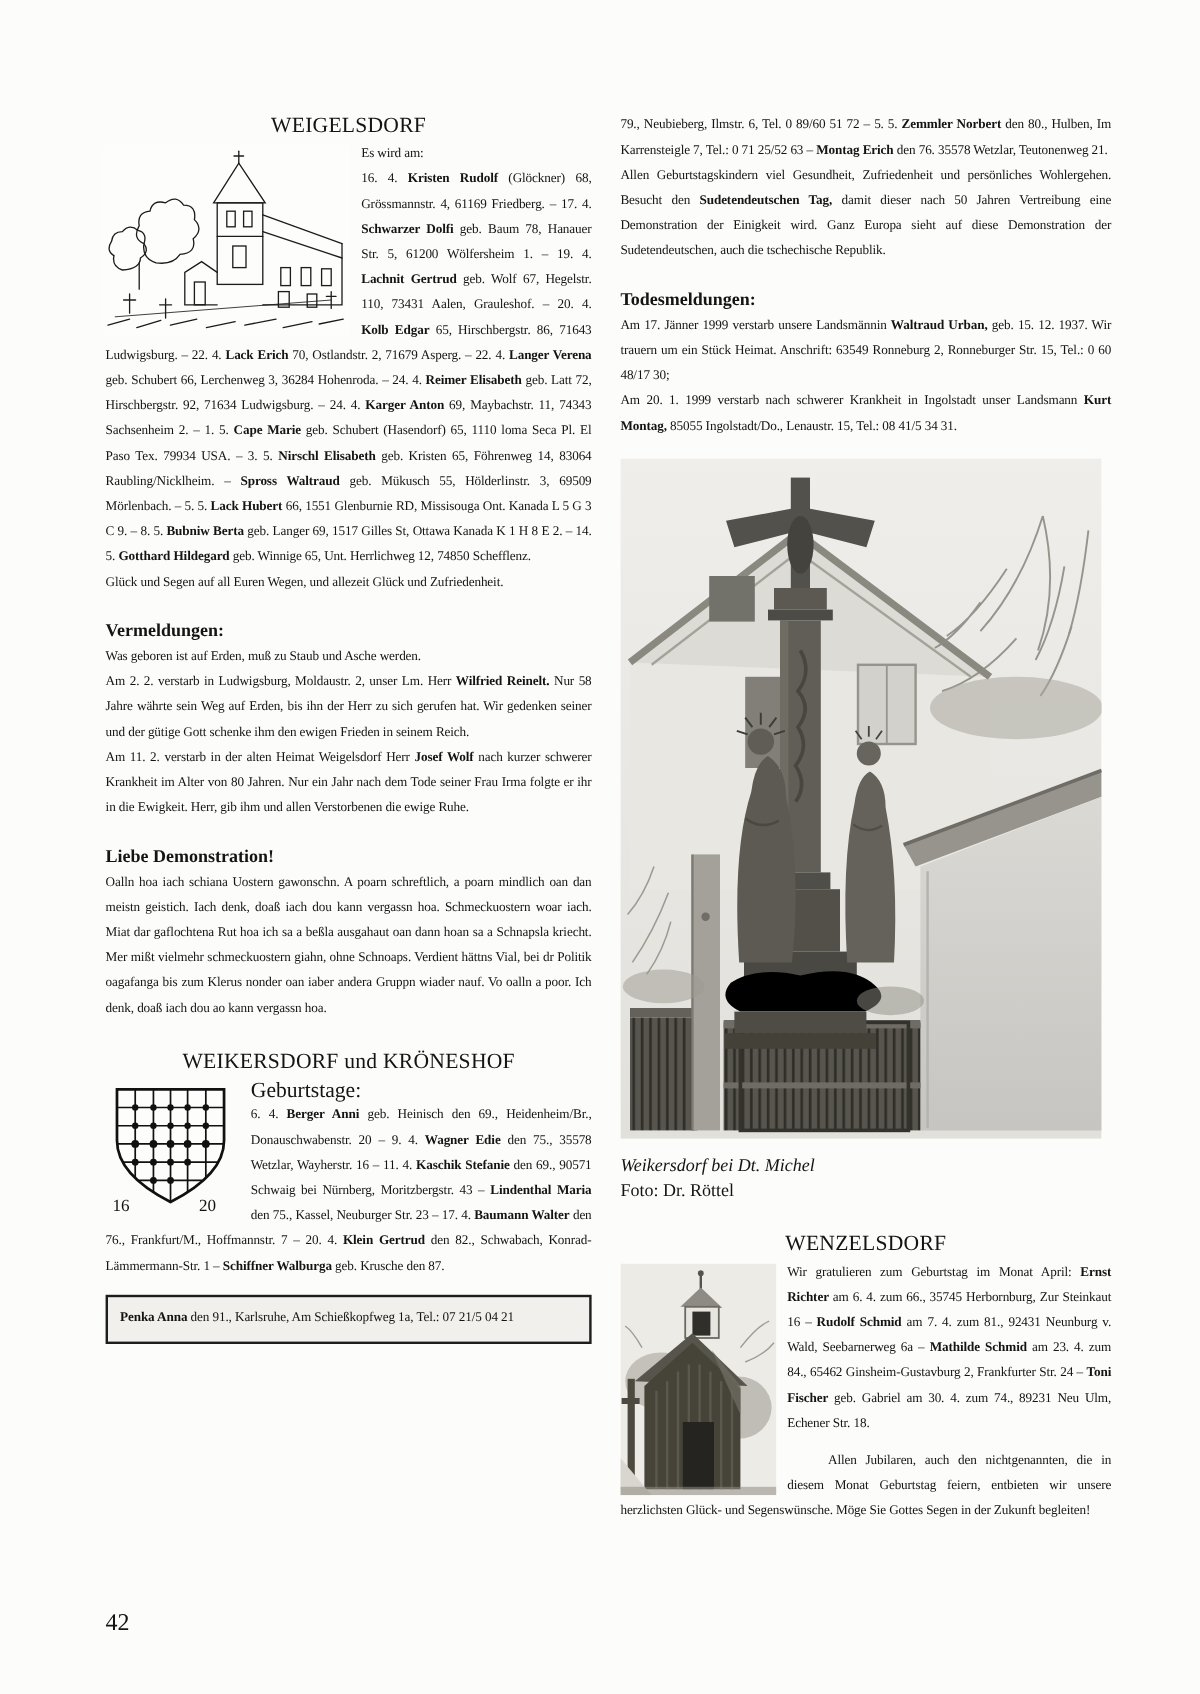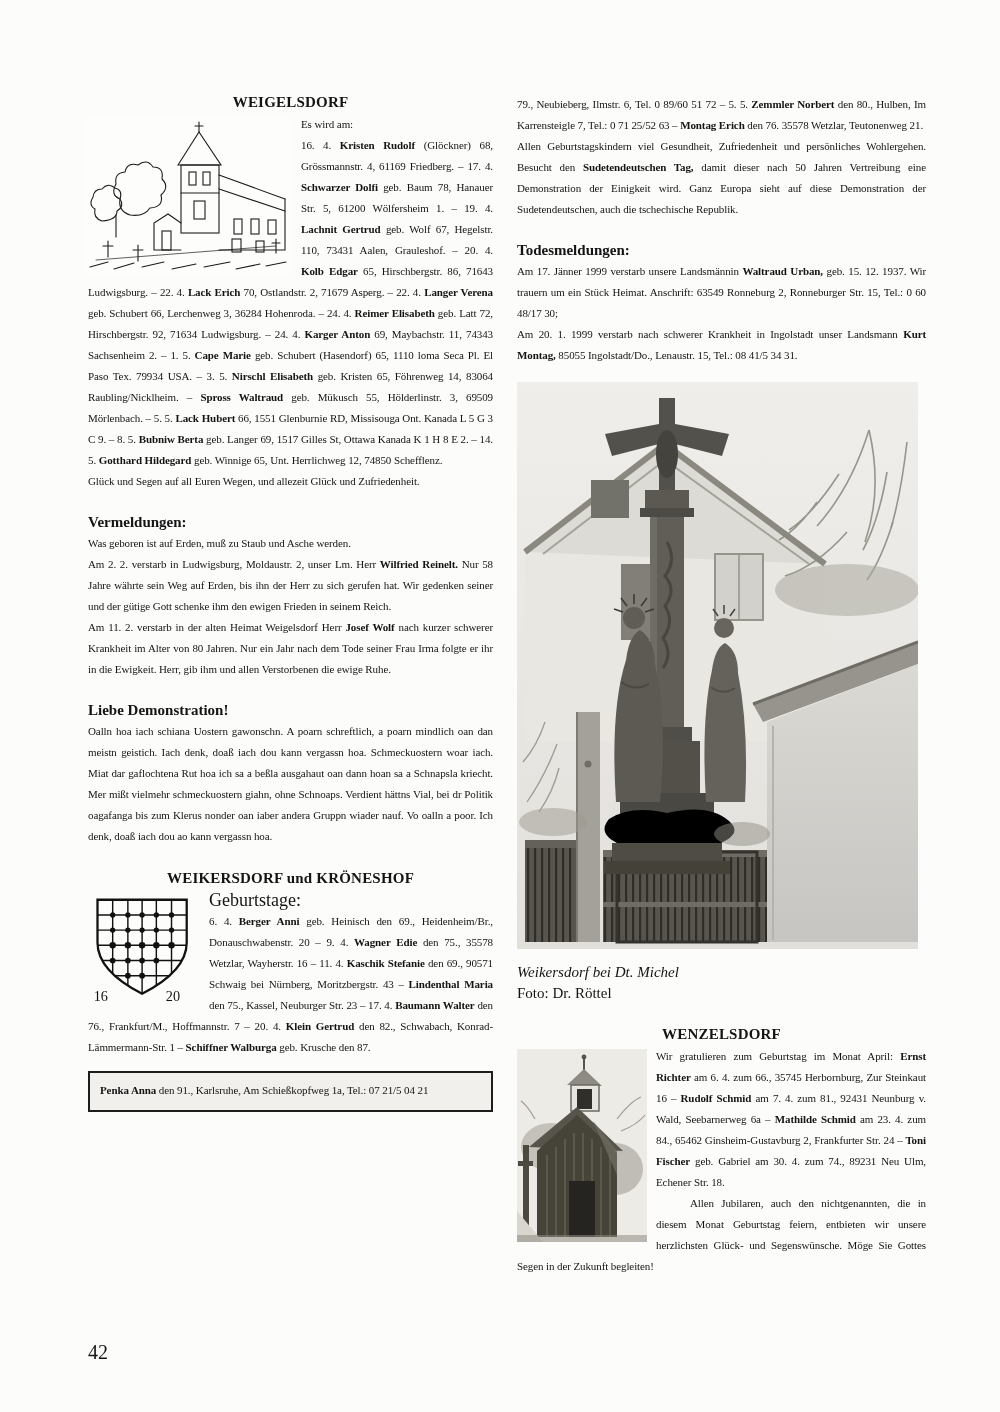--- a/index.html
+++ b/index.html
@@ -4,34 +4,34 @@
 <style>
   html,body{margin:0;padding:0;}
   #page{position:relative;width:1000px;height:1412px;background:#fcfcfb;color:#141414;
         font-family:"Liberation Serif", serif;overflow:hidden;}
   .col{position:absolute;top:94px;}
   #col-left{left:88px;width:405px;}
   #col-right{left:517px;width:409px;}
   p,.para{margin:0;font-size:11px;line-height:21px;letter-spacing:-0.1px;text-align:justify;white-space:pre-line;}
   .b{font-weight:bold;}
   .i{font-style:italic;}
-  .section-title{font-size:15px;font-weight:bold;text-align:center;margin:0 0 3px 0;letter-spacing:0.2px;}
+  .section-title{font-size:18px;font-weight:normal;text-align:center;margin:0 0 3px 0;letter-spacing:0.2px;}
   .para-head{font-weight:bold;font-size:15px;line-height:21px;margin:20px 0 0 0;text-align:left;}
   .subline{font-size:18px;line-height:21px;}
   .closing-line{font-size:15px;line-height:21px;text-align:right;margin:0;}
   .float-church{float:left;width:206px;height:158px;margin:3px 9px 2px -2px;}
   .float-crest{float:left;width:112px;height:118px;margin:2px 9px 0 0;}
   .float-chapel{float:left;width:130px;height:193px;margin:3px 9px 2px 0;}
   .penka-box{border:2px solid #1d1d1d;background:#f1f0ec;padding:7px 10px 9px 10px;margin:13px 0 12px 0;}
   figure{margin:0;}
   .photo-large{display:block;width:401px;height:567px;margin-top:16px;}
   .caption-row{display:flex;justify-content:space-between;margin-top:13px;font-size:15px;line-height:21px;flex-direction:column;}
   .wz-title{margin-top:22px;}
   .signature{text-align:right;font-style:italic;margin-top:-21px;font-size:15px;line-height:21px;}
-  .indent1{text-indent:34px;}
+  .indent1{text-indent:34px;margin-top:10px;}
   #page-number{position:absolute;left:88px;top:1341px;font-size:20px;}
   svg{display:block;}
 </style>
 </head>
 <body>
 
 <div id="page">
 
   <div id="col-left" class="col">
 

